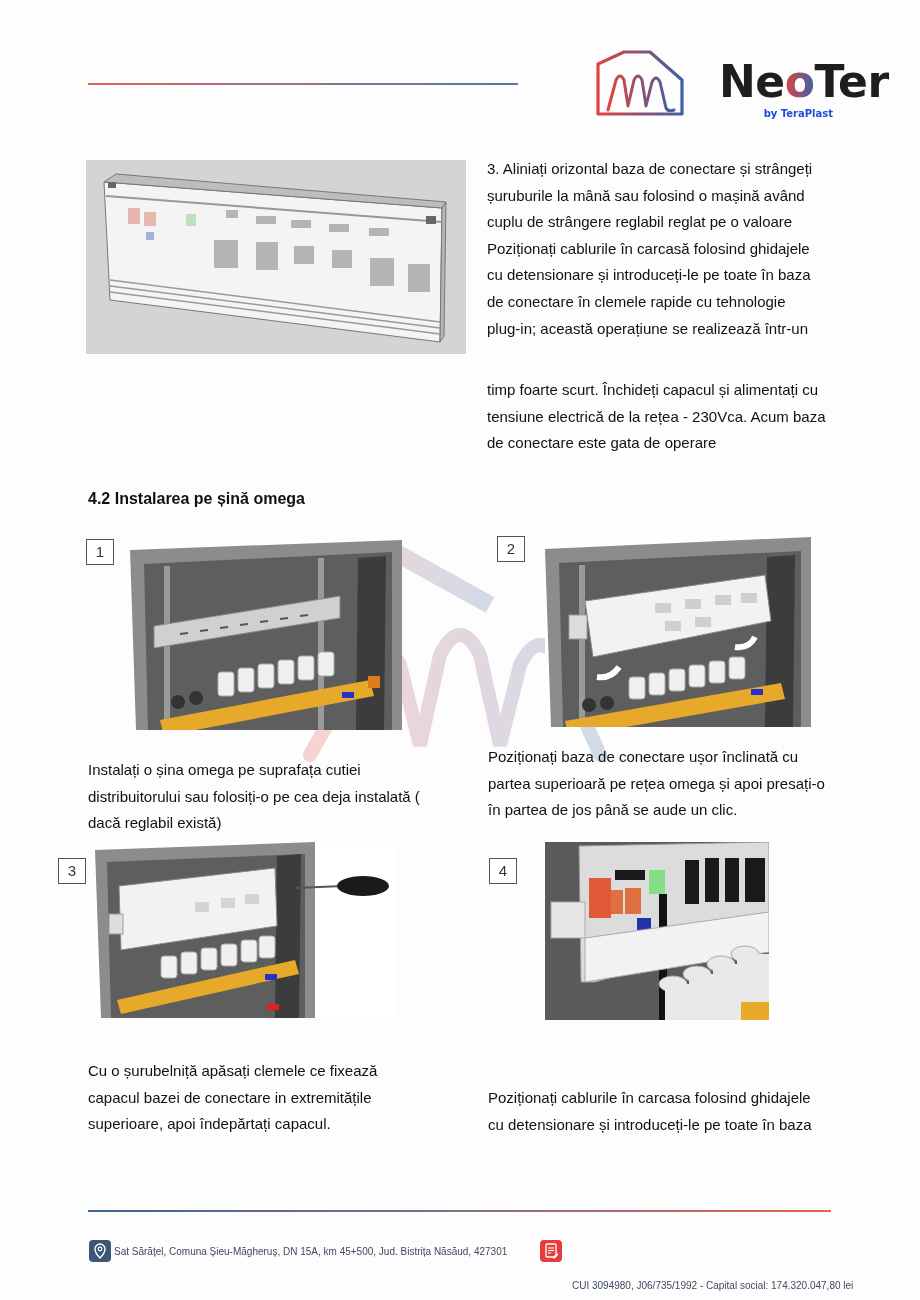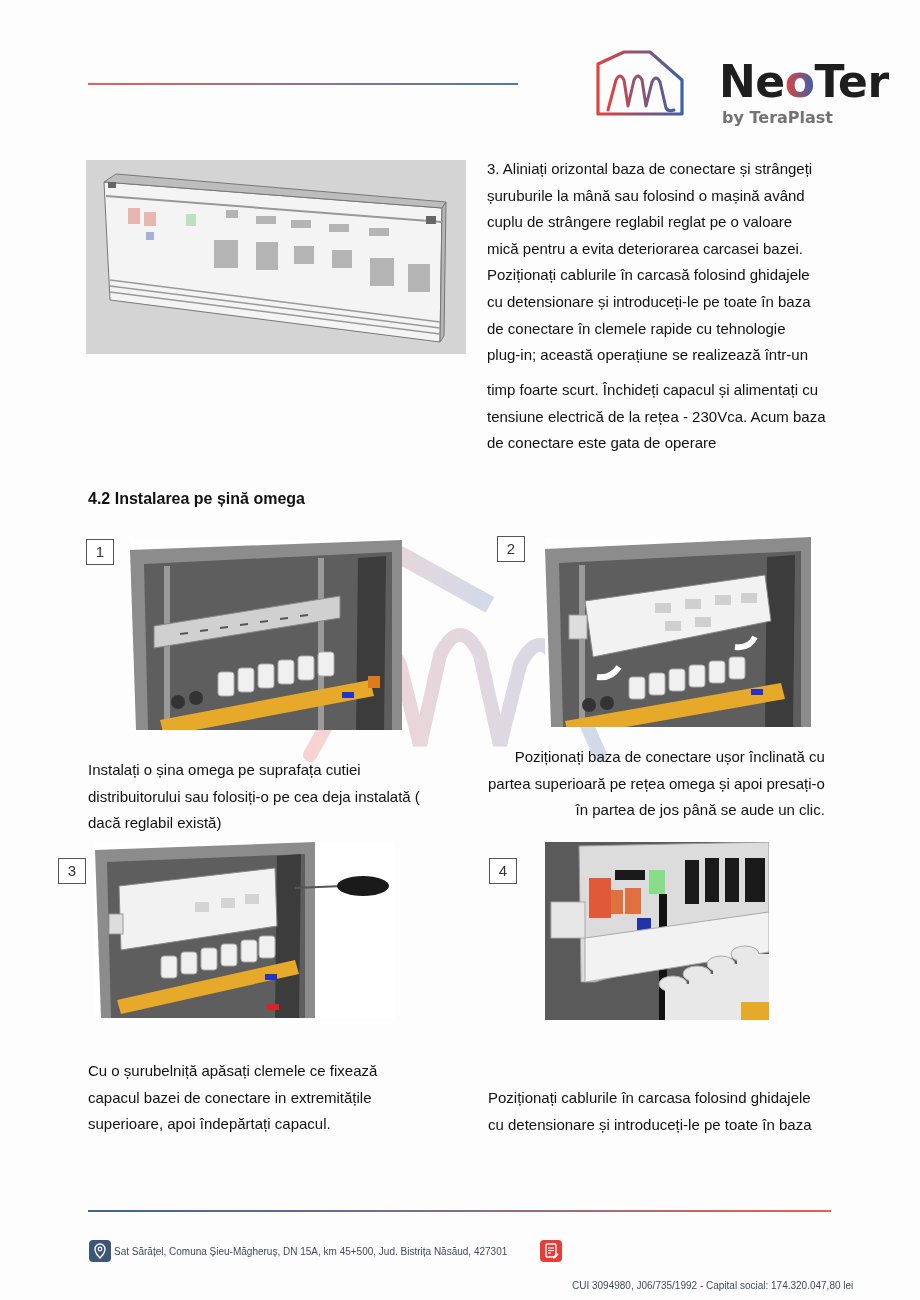--- a/index.html
+++ b/index.html
@@ -7,21 +7,21 @@
   body { position: relative; font-family: "Liberation Sans", sans-serif; color: #111; }
 
   .abs { position: absolute; }
 
   
   .header-line { left: 88px; top: 83px; width: 430px; height: 2px;
     background: linear-gradient(to right, #e5605c, #9a7387 45%, #4d7aa6); }
   .logo { left: 594px; top: 48px; width: 245px; height: 80px; }
   .logo-word { position: absolute; left: 94px; top: 8px; font-weight: bold; font-size: 44px; letter-spacing: -0.5px; color: #1e1e1e; font-family: "DejaVu Sans", sans-serif; margin-left: 31px; }
   .logo-word .o { color: #b0405f; background: linear-gradient(90deg,#e0443f,#3c61a6); -webkit-background-clip: text; background-clip: text; color: transparent; }
-  .logo-by { position: absolute; right: 6px; top: 60px; font-weight: bold; font-size: 16px; color: #737373; font-family: "DejaVu Sans", sans-serif; }
+  .logo-by { position: absolute; right: 6px; top: 60px; font-weight: bold; font-size: 10px; color: #1d4ed8; font-family: "DejaVu Sans", sans-serif; }
 
   
   .para { font-size: 15px; line-height: 26.6px; color: #111; }
   .para span { display: block; white-space: nowrap; }
 
   
   .photo-base { left: 86px; top: 160px; width: 380px; height: 194px; background: #d3d3d3; overflow: hidden; }
 
   h2.section { left: 88px; top: 490px; font-size: 16px; font-weight: bold; color: #111; }
 
@@ -88,21 +88,20 @@
     </g>
     <rect x="340" y="56" width="10" height="8" fill="#666"></rect>
     <rect x="22" y="22" width="8" height="6" fill="#666"></rect>
   </svg>
 </div>
 
 <div class="abs para" style="left:487px; top:156px;">
   <span>3. Aliniați orizontal baza de conectare și strângeți</span>
   <span>șuruburile la mână sau folosind o mașină având</span>
   <span>cuplu de strângere reglabil reglat pe o valoare</span>
-  <span>mică pentru a evita deteriorarea carcasei bazei.</span>
   <span>Poziționați cablurile în carcasă folosind ghidajele</span>
   <span>cu detensionare și introduceți-le pe toate în baza</span>
   <span>de conectare în clemele rapide cu tehnologie</span>
   <span>plug-in; această operațiune se realizează într-un</span>
 </div>
 <div class="abs para" style="left:487px; top:377px;">
   <span>timp foarte scurt. Închideți capacul și alimentați cu</span>
   <span>tensiune electrică de la rețea - 230Vca. Acum baza</span>
   <span>de conectare este gata de operare</span>
 </div>
@@ -188,21 +187,21 @@
         <rect x="124" y="132" width="16" height="22" rx="3"></rect>
         <rect x="144" y="128" width="16" height="22" rx="3"></rect>
         <rect x="164" y="124" width="16" height="22" rx="3"></rect>
         <rect x="184" y="120" width="16" height="22" rx="3"></rect>
     </g>
     <circle cx="44" cy="168" r="7" fill="#333"></circle>
       <circle cx="62" cy="166" r="7" fill="#333"></circle>
     <rect x="206" y="152" width="12" height="6" fill="#2233cc"></rect>
   </svg>
 </div>
-<div class="abs para" style="left:488px; top:744px;text-align:right;">
+<div class="abs para" style="left:488px; top:744px;">
   <span>Poziționați baza de conectare ușor înclinată cu</span>
   <span>partea superioară pe rețea omega și apoi presați-o</span>
   <span>în partea de jos până se aude un clic.</span>
 </div>
 
 <div class="abs step-num" style="left:58px; top:858px;">3</div>
 <div class="abs figure" style="left:95px; top:842px; width:300px; height:176px;">
   <svg width="300" height="176" viewBox="0 0 300 176">
     <rect width="300" height="176" fill="#fff"></rect>
     <polygon points="0,8 220,0 220,176 6,176" fill="#8c8c8c"></polygon>

